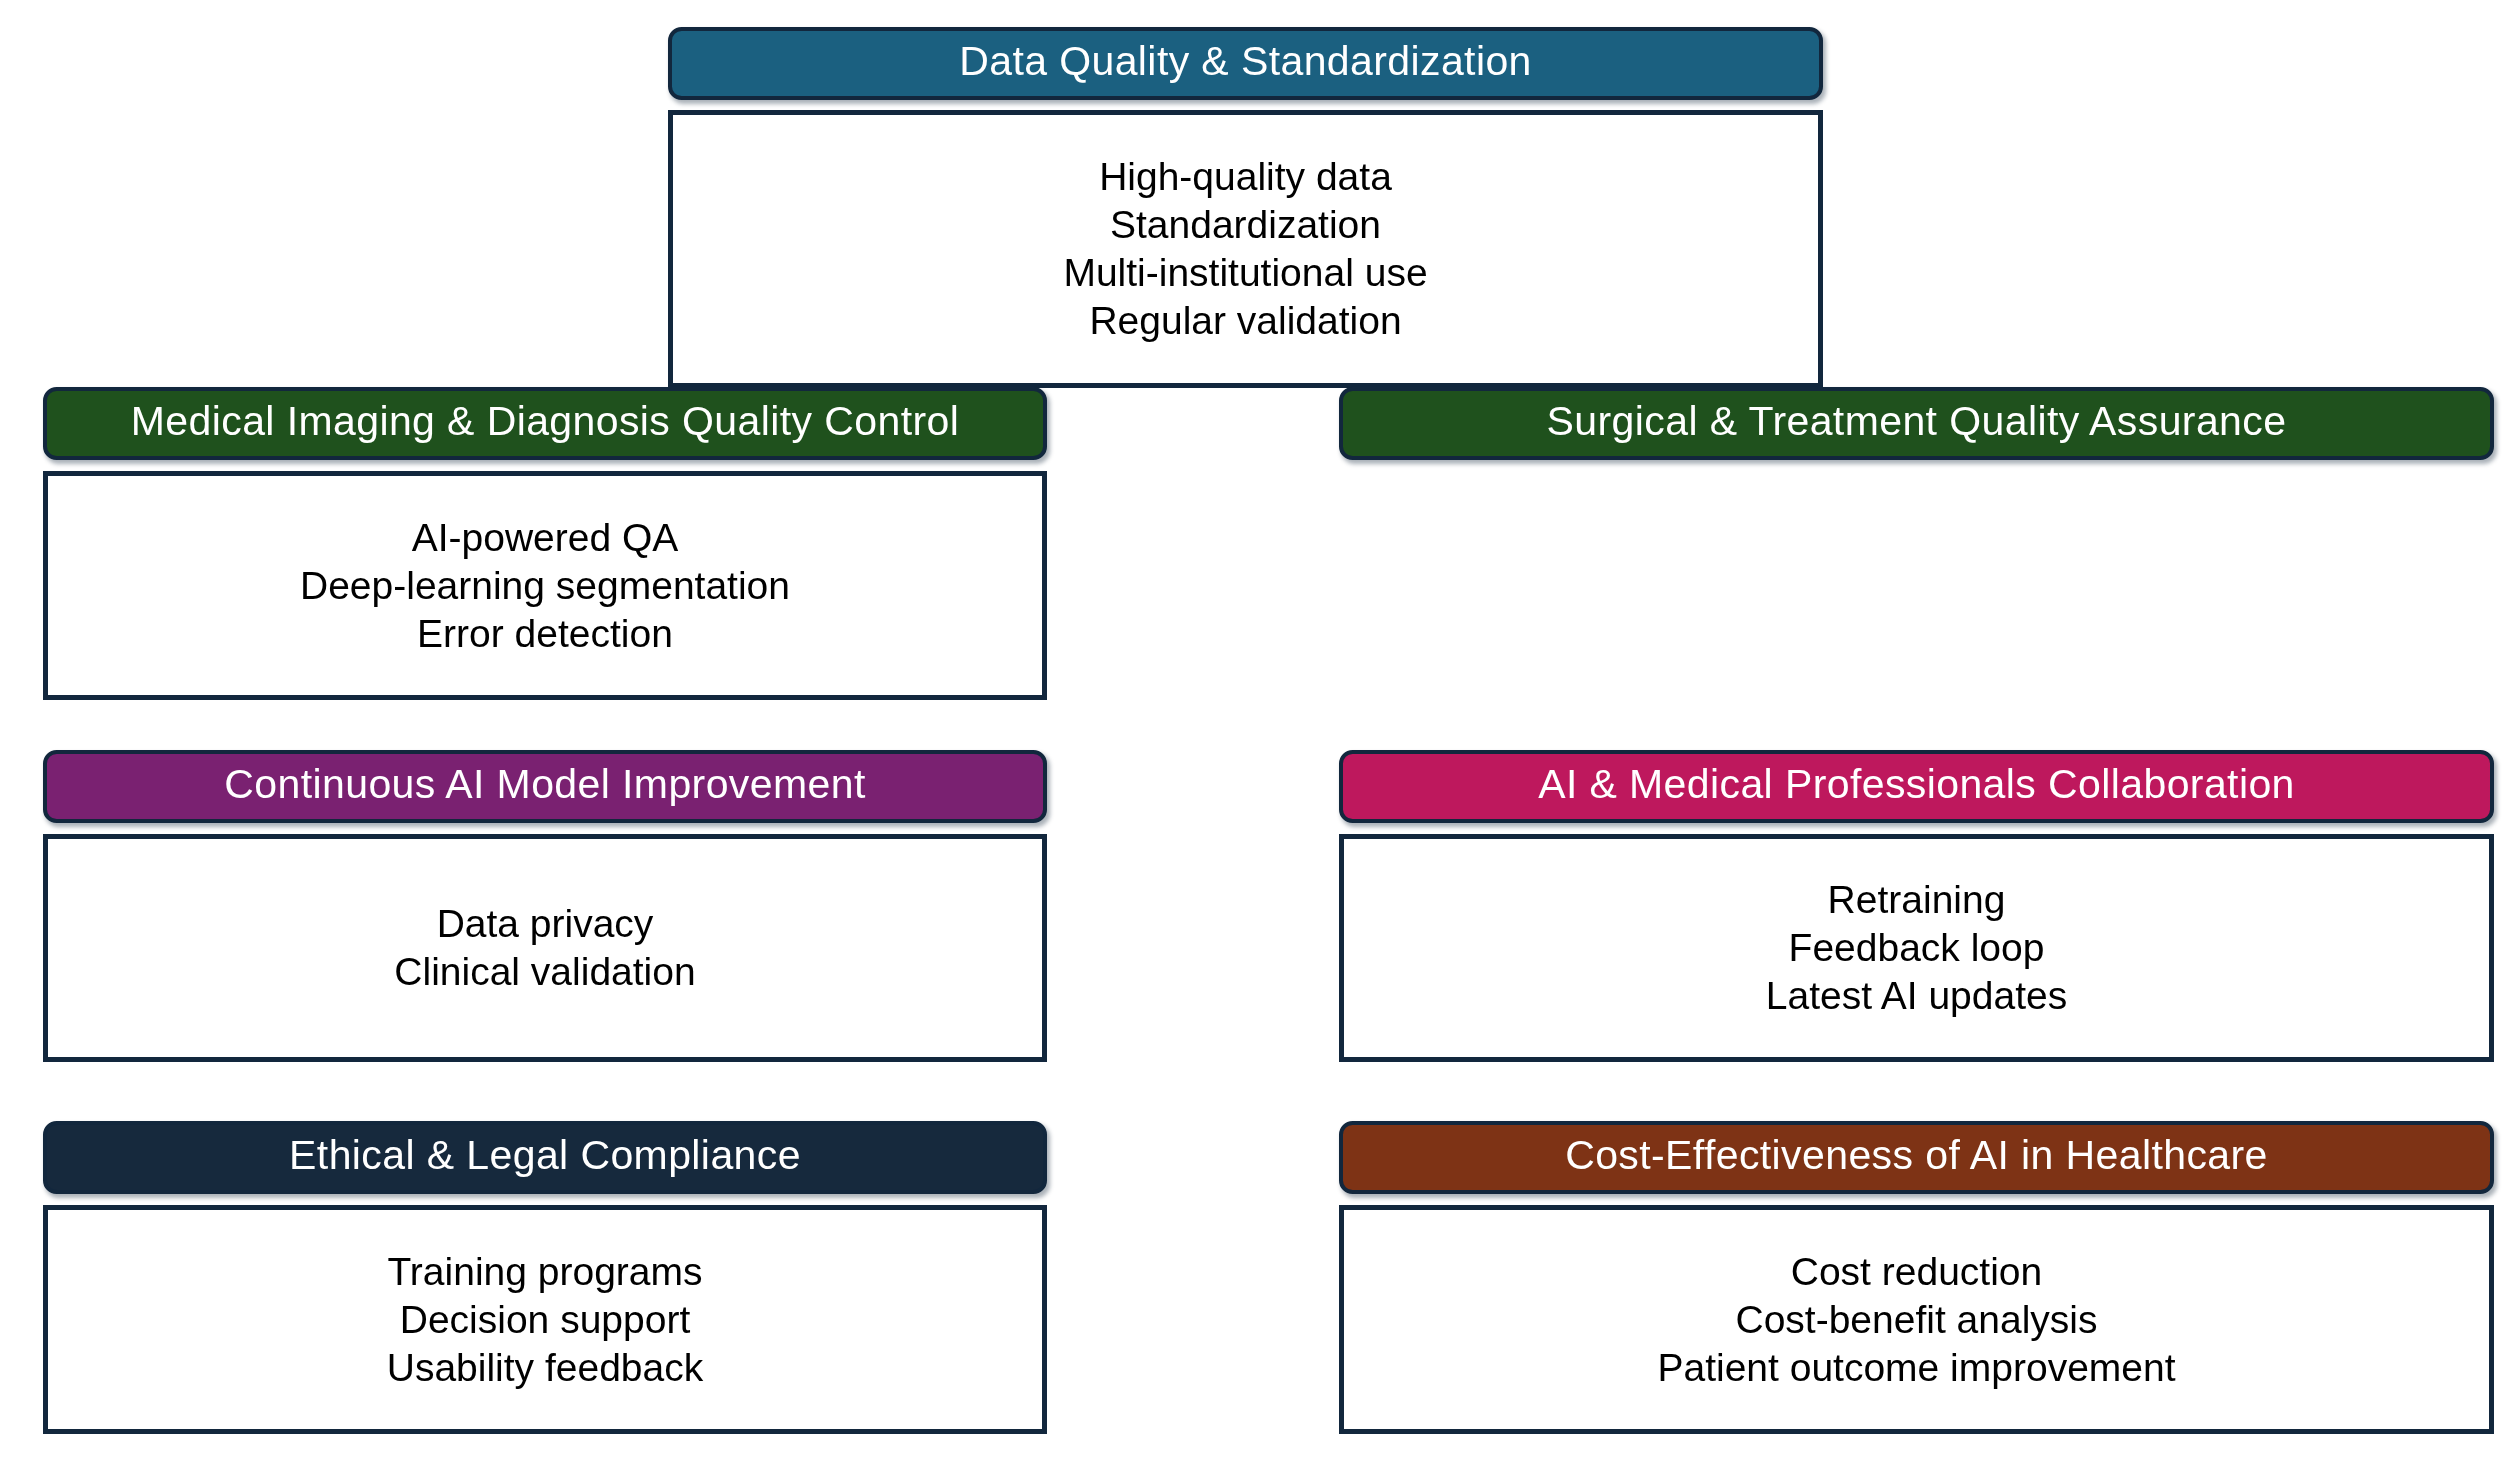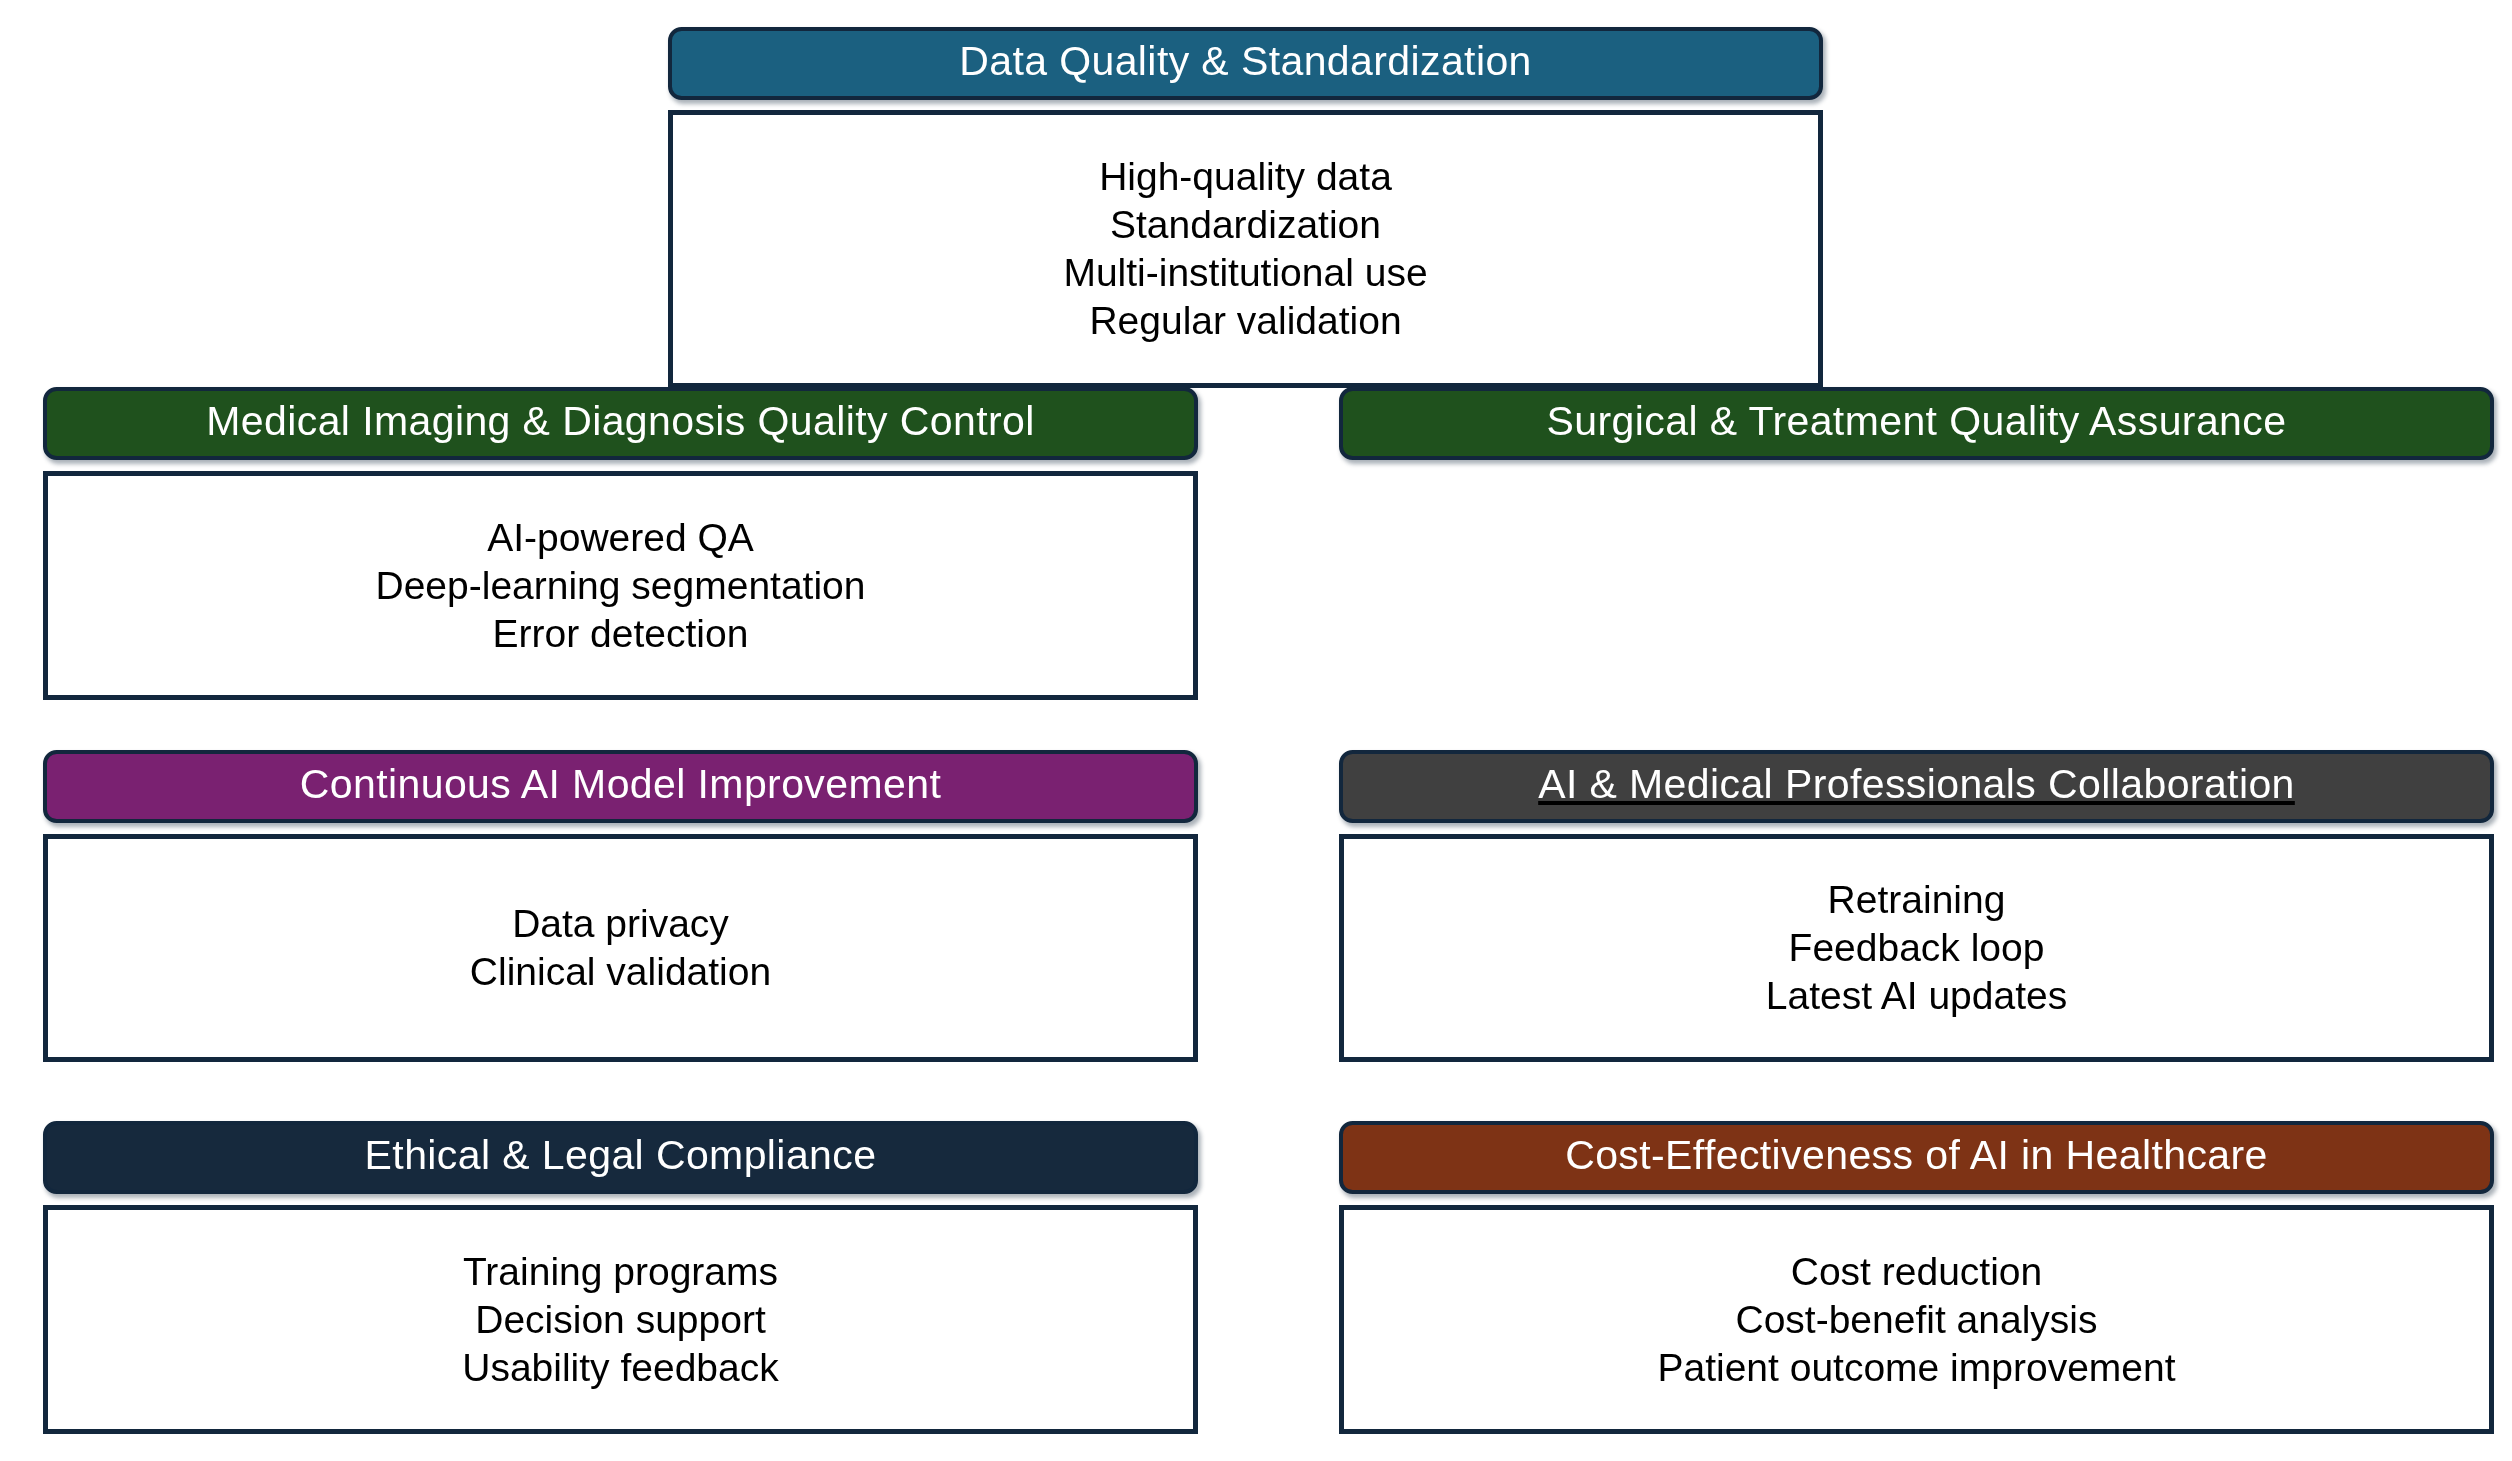--- a/index.html
+++ b/index.html
@@ -53,21 +53,21 @@
   .ln {
     color: #000000;
     font-size: 39px;
     line-height: 48px;
     text-align: center;
     white-space: nowrap;
   }
   
   .p-top { left: 656px; top: 27px;  width: 1155px; }
   .p-top .bdy { height: 278px; margin-top: 10.2px; }
-  .col-l { left: 31px;   width: 1155px; }
+  .col-l { left: 31px;   width: 1004px; }
   .col-r { left: 1327px; width: 1155px; }
   .row-1 { top: 387px; }
   .row-2 { top: 750px; }
   .row-3 { top: 1121px; }
   .row-1 .bdy { height: 229px; }
   .row-2 .bdy { height: 228px; }
   .row-3 .bdy { height: 229px; }
 </style>
 </head>
 <body>
@@ -107,21 +107,21 @@
     <div class="hdr" style="background-color: rgb(122, 33, 113);">
       <span class="hdr-text">Continuous AI Model Improvement</span>
     </div>
     <div class="bdy">
       <div class="ln">Data privacy</div>
       <div class="ln">Clinical validation</div>
     </div>
   </section>
 
   <section class="panel col-r row-2">
-    <div class="hdr" style="background-color: #404040; text-decoration: underline;">
+    <div class="hdr" style="background-color: #be185d;">
       <span class="hdr-text">AI &amp; Medical Professionals Collaboration</span>
     </div>
     <div class="bdy">
       <div class="ln">Retraining</div>
       <div class="ln">Feedback loop</div>
       <div class="ln">Latest AI updates</div>
     </div>
   </section>
 
   <section class="panel col-l row-3">

